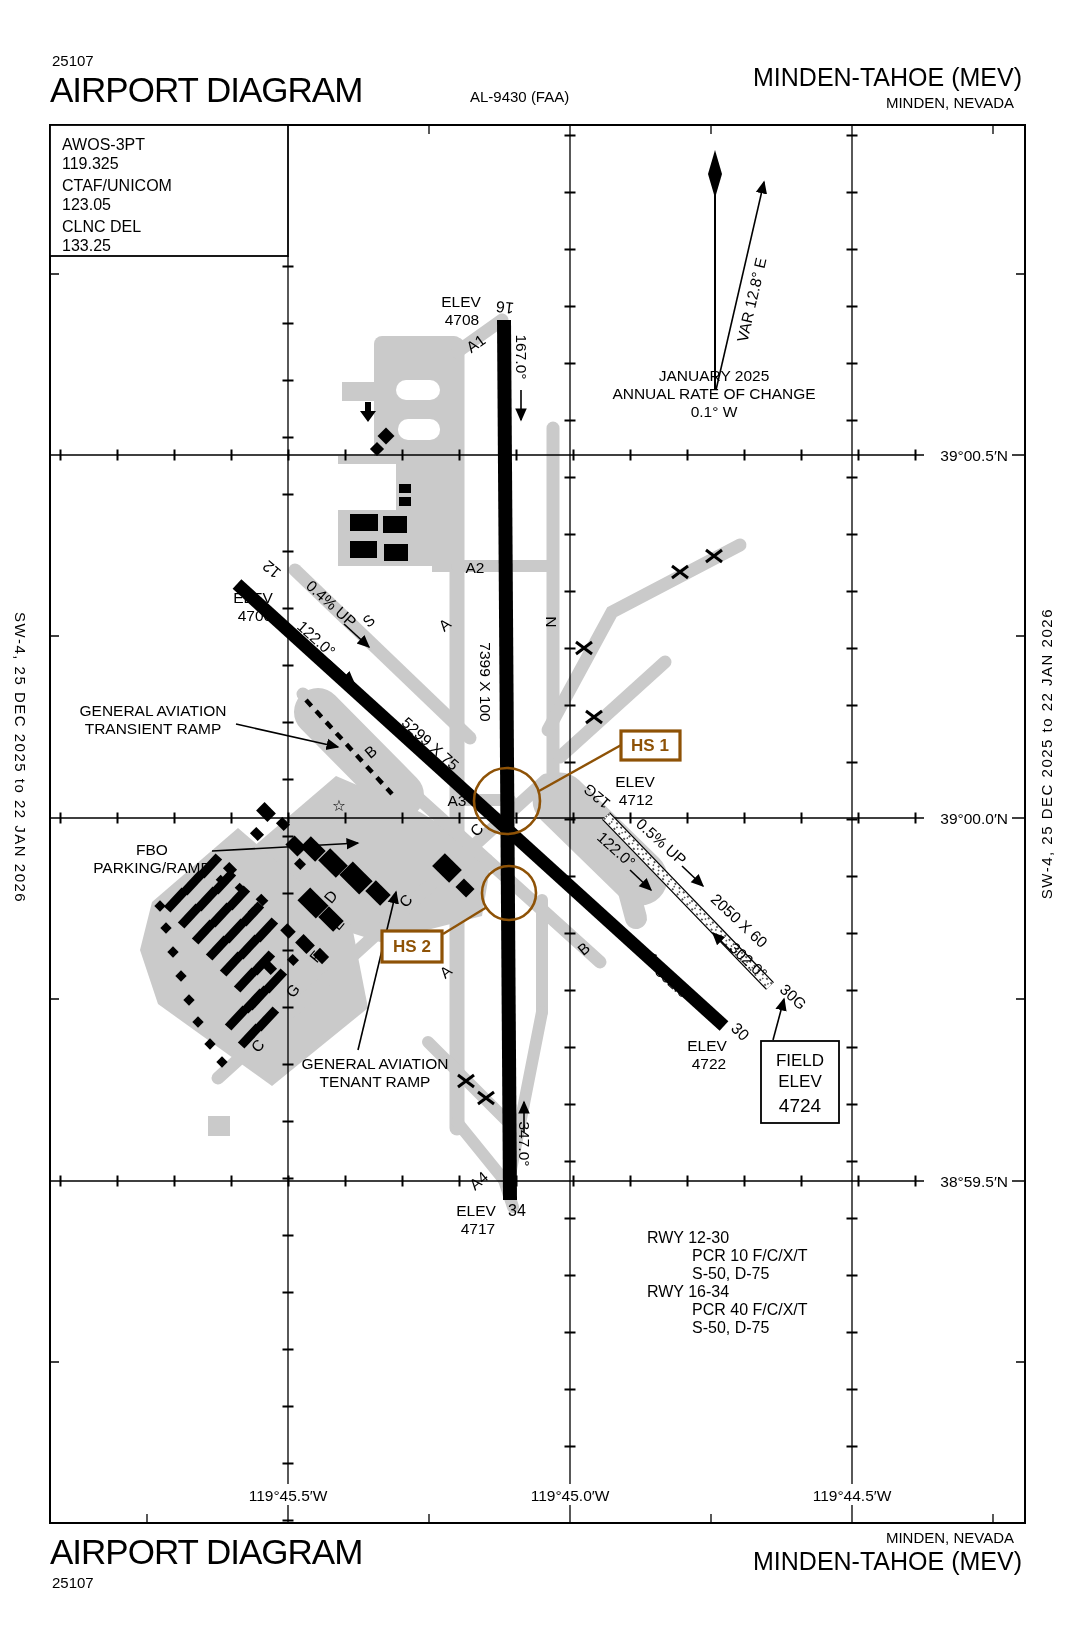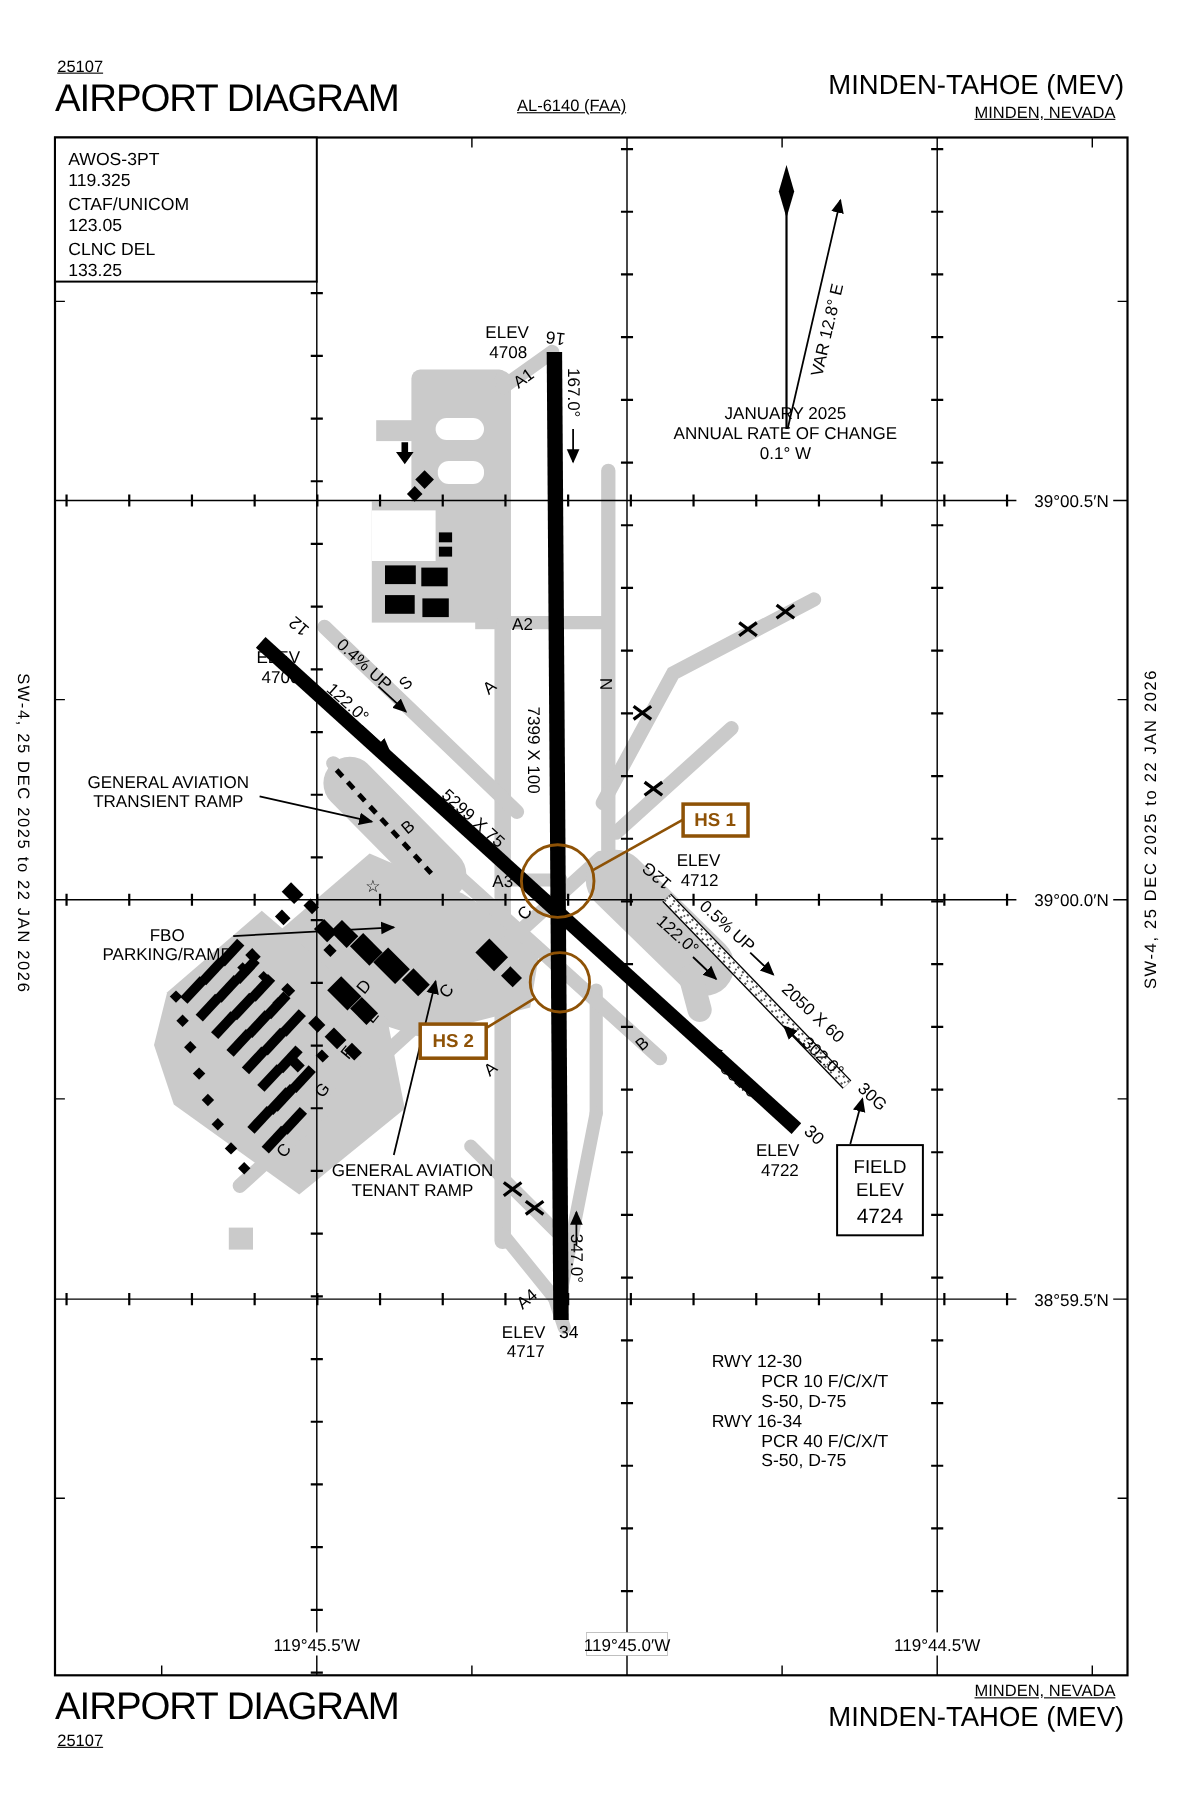--- a/index.html
+++ b/index.html
@@ -1,20 +1,20 @@
 <!DOCTYPE html>
 <html><head>
 <meta charset="utf-8">
 <style>
   html,body{margin:0;padding:0;background:#fff;}
   body{width:1076px;height:1650px;position:relative;font-family:"Liberation Sans",sans-serif;color:#000;}
   .abs{position:absolute;white-space:nowrap;}
   .big{font-size:35px;letter-spacing:-1px;text-align:center;}
   .med{font-size:25px;}
-  .sm{font-size:15px;text-decoration:underline;}
+  .sm{font-size:15px;}
   .right{text-align:center;}
   .side{position:absolute;font-size:15px;letter-spacing:1.5px;writing-mode:vertical-rl;}
   .side.flip{transform:rotate(180deg);}
   svg{position:absolute;left:0;top:0;}
   svg text{font-family:"Liberation Sans",sans-serif;fill:#000;font-size:15.5px;}
   .mid{text-anchor:middle;}
   .end{text-anchor:end;}
   .s16{font-size:16px;}
   .s17{font-size:17px;}
   .s19{font-size:19px;}
@@ -32,21 +32,21 @@
   .wbox{fill:#fff;stroke:#000;stroke-width:1.8;}
   .bldg{fill:#000;stroke:none;}
   .xmk{stroke:#000;stroke-width:3;fill:none;}
   .dashrd{stroke:#000;stroke-width:4.5;stroke-dasharray:8 7;fill:none;}
 </style>
 </head>
 <body>
 
 <div class="abs sm" style="left:52px;top:52px">25107</div>
 <div class="abs big" style="left:50px;top:70px">AIRPORT DIAGRAM</div>
-<div class="abs sm" style="left:470px;top:88px">AL-6140 (FAA)</div>
+<div class="abs sm" style="left:470px;top:88px">AL-9430 (FAA)</div>
 <div class="abs med right" style="right:54px;top:63px">MINDEN-TAHOE (MEV)</div>
 <div class="abs sm right" style="right:62px;top:94px">MINDEN, NEVADA</div>
 
 <div class="abs big" style="left:50px;top:1532px">AIRPORT DIAGRAM</div>
 <div class="abs sm" style="left:52px;top:1574px">25107</div>
 <div class="abs sm right" style="right:62px;top:1529px">MINDEN, NEVADA</div>
 <div class="abs med right" style="right:54px;top:1547px">MINDEN-TAHOE (MEV)</div>
 
 <div class="side" style="left:12px;top:612px">SW-4, 25 DEC 2025 to 22 JAN 2026</div>
 <div class="side flip" style="left:1038px;top:608px">SW-4, 25 DEC 2025 to 22 JAN 2026</div>

